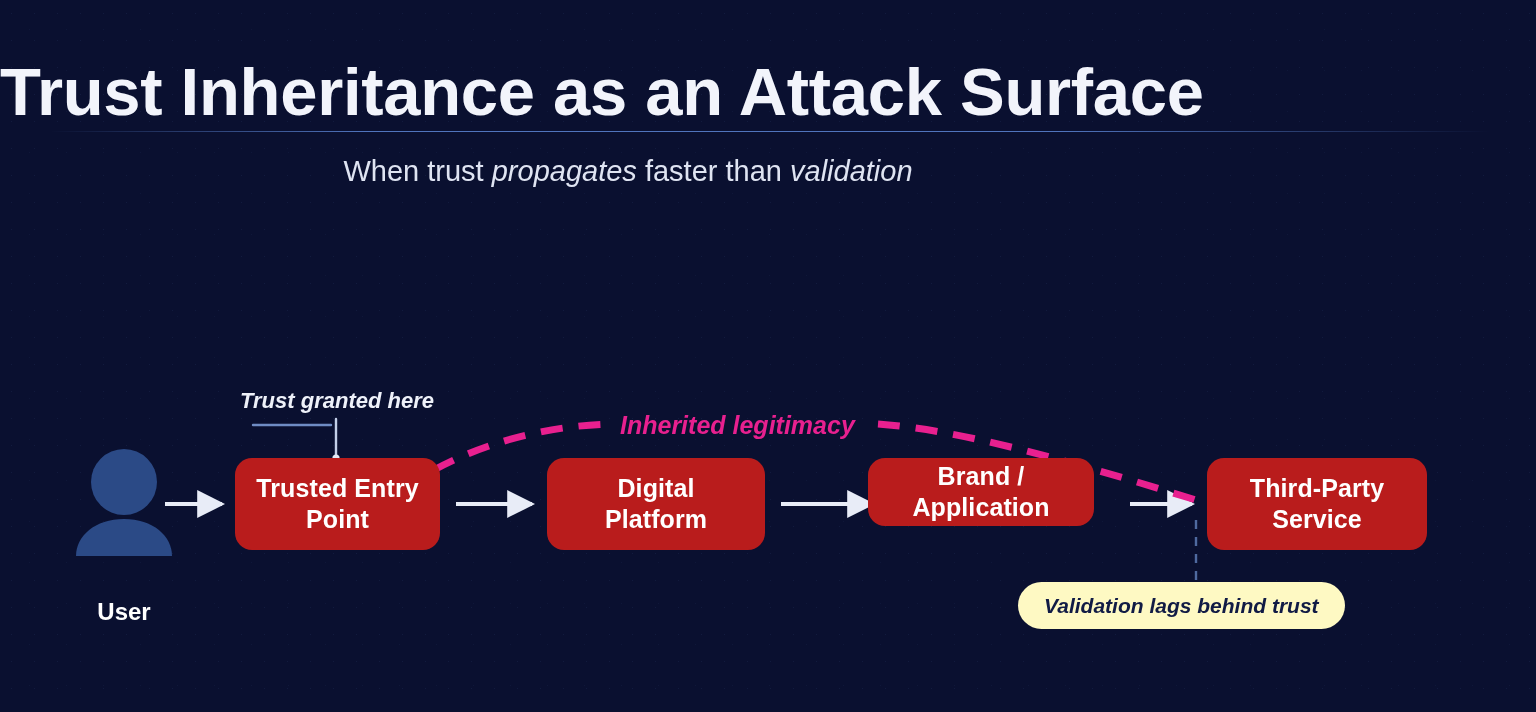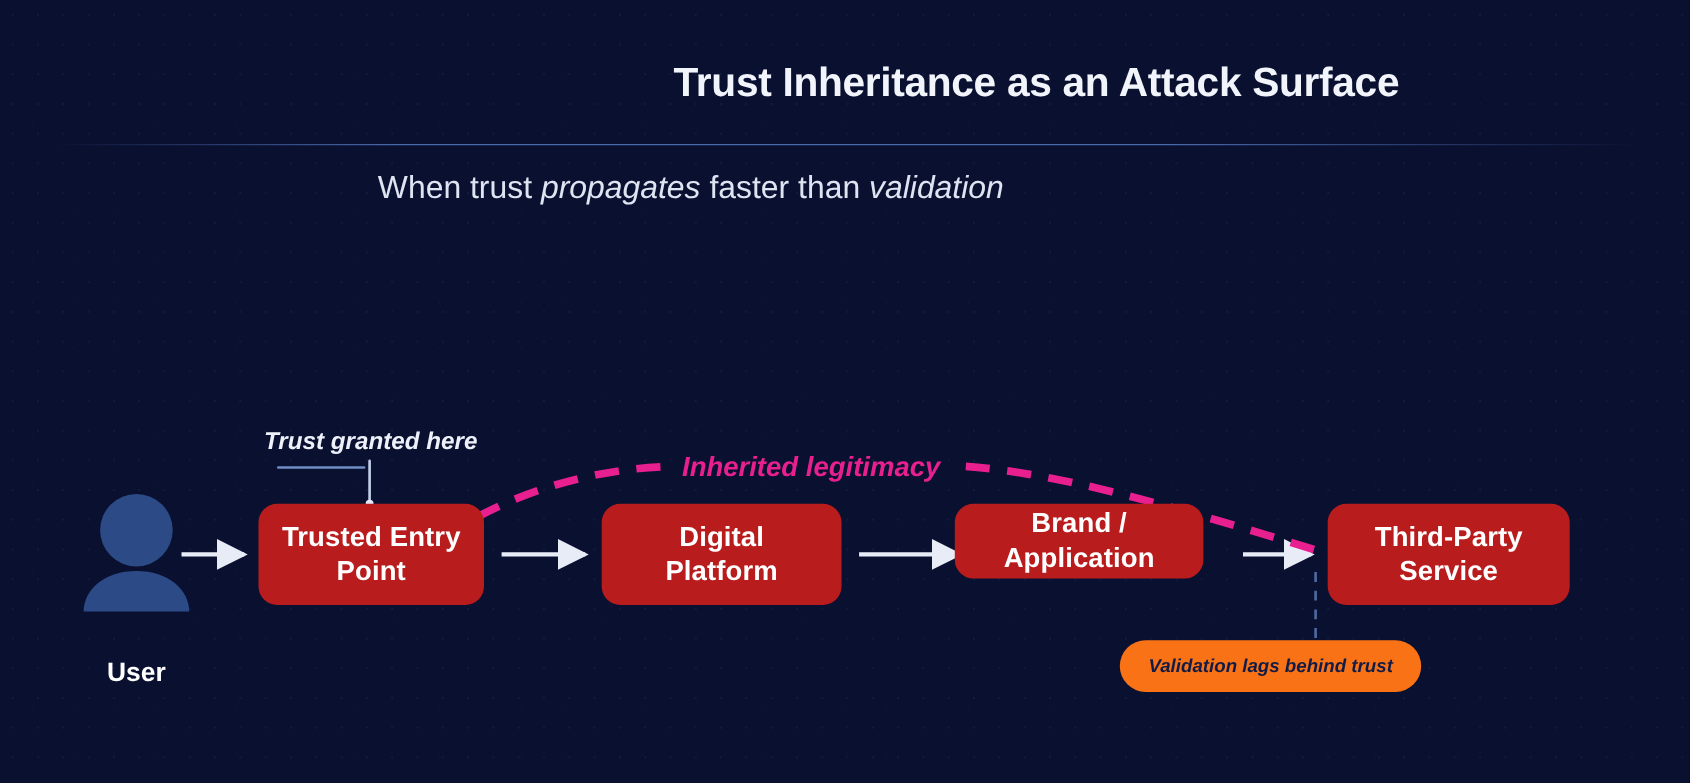--- a/index.html
+++ b/index.html
@@ -35,22 +35,22 @@
     background-size: 23px 27px, 37px 41px;
     background-position: 0 0, 11px 9px;
   }
 
   
   #title {
     position: absolute;
     left: 0;
     top: 54px;
     width: 1272px;
-    text-align: right;
-    font-size: 37px;
+    text-align: left;
+    font-size: 67px;
     font-weight: bold;
     color: #f2f4fb;
     letter-spacing: -0.3px;
     line-height: 1.12;
   }
   #title-rule {
     position: absolute;
     left: 50px;
     top: 131px;
     width: 1440px;
@@ -140,23 +140,23 @@
   }
 
   
   #validation-pill {
     position: absolute;
     left: 1018px;
     top: 582px;
     height: 47px;
     padding: 0 26px;
     border-radius: 24px;
-    background: #f97316;
+    background: #fef9c3;
     color: #111b45;
-    font-size: 17px;
+    font-size: 21px;
     font-weight: bold;
     font-style: italic;
     display: flex;
     align-items: center;
     justify-content: center;
     white-space: nowrap;
   }
 </style>
 </head>
 <body>

